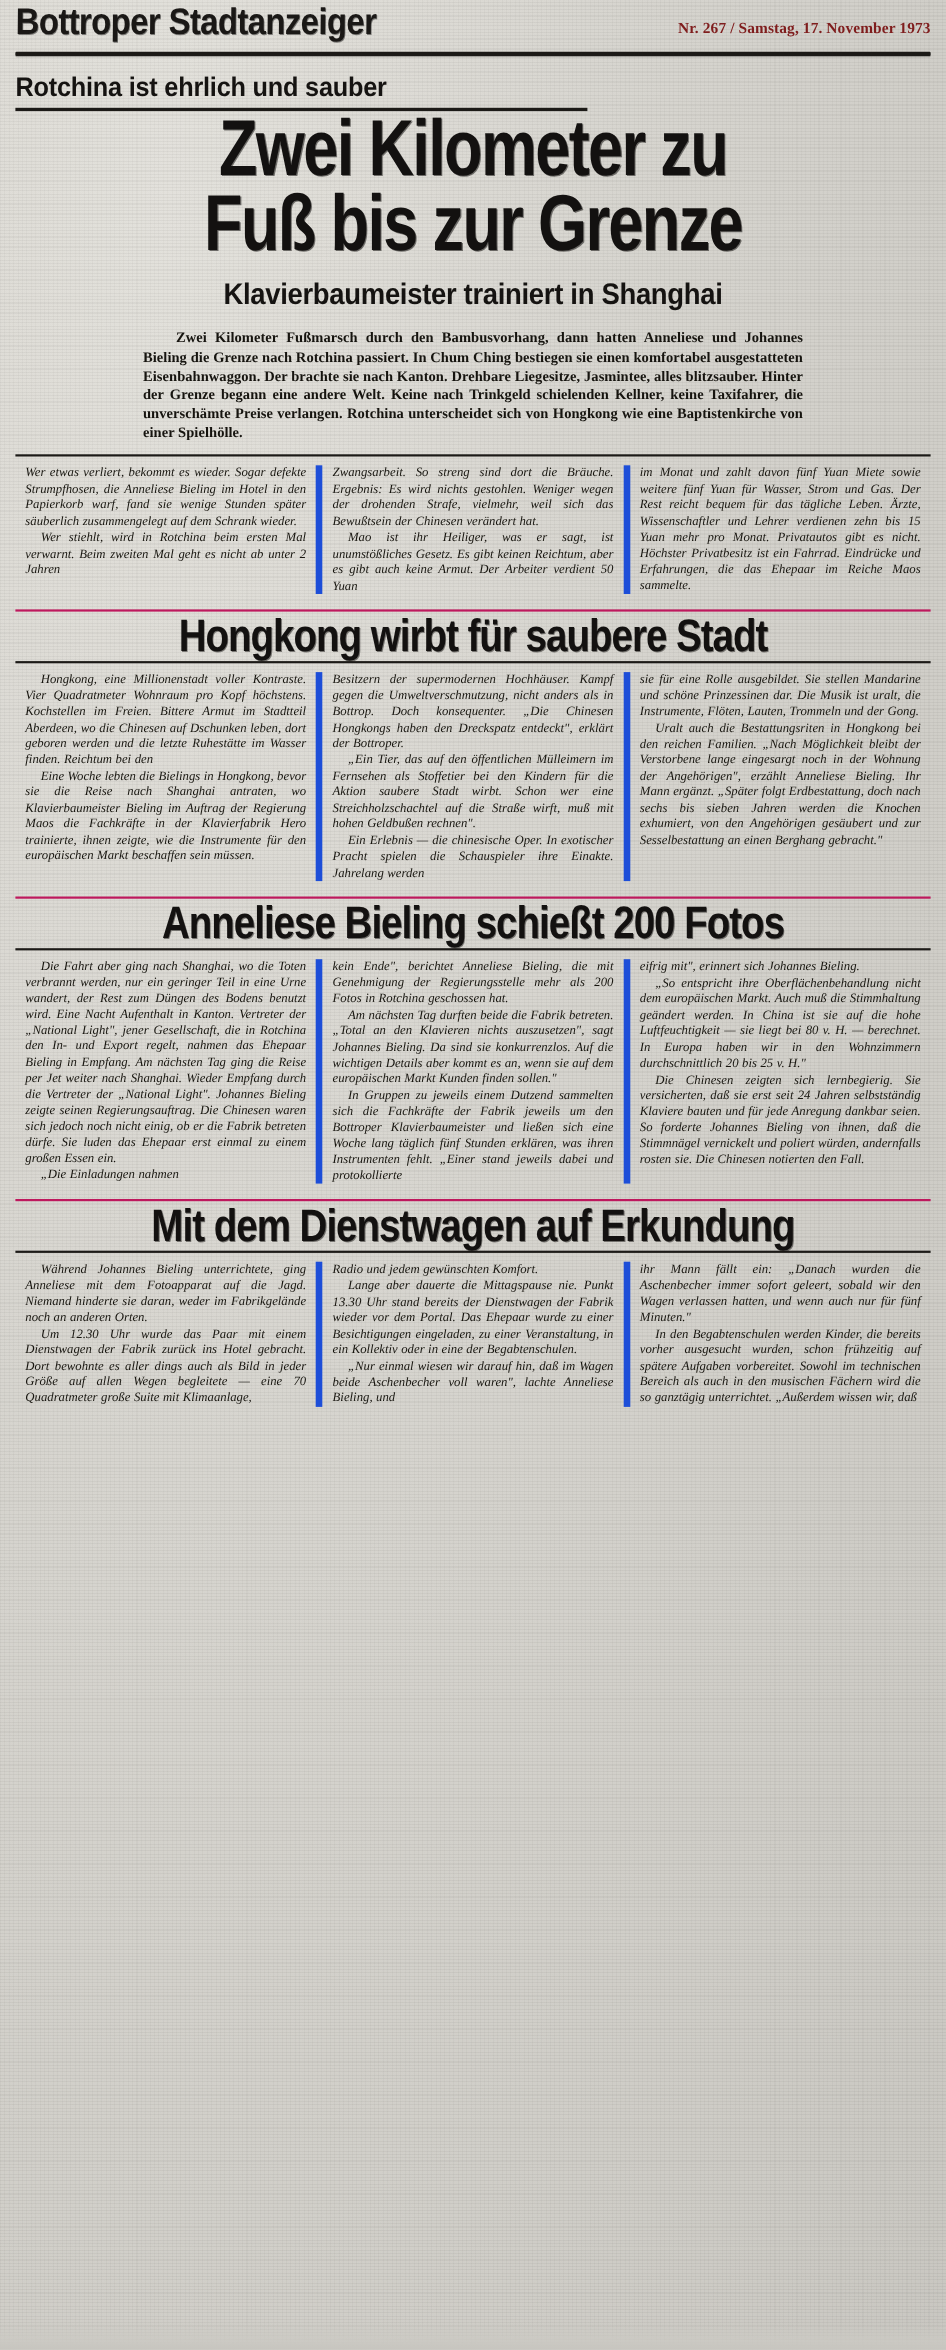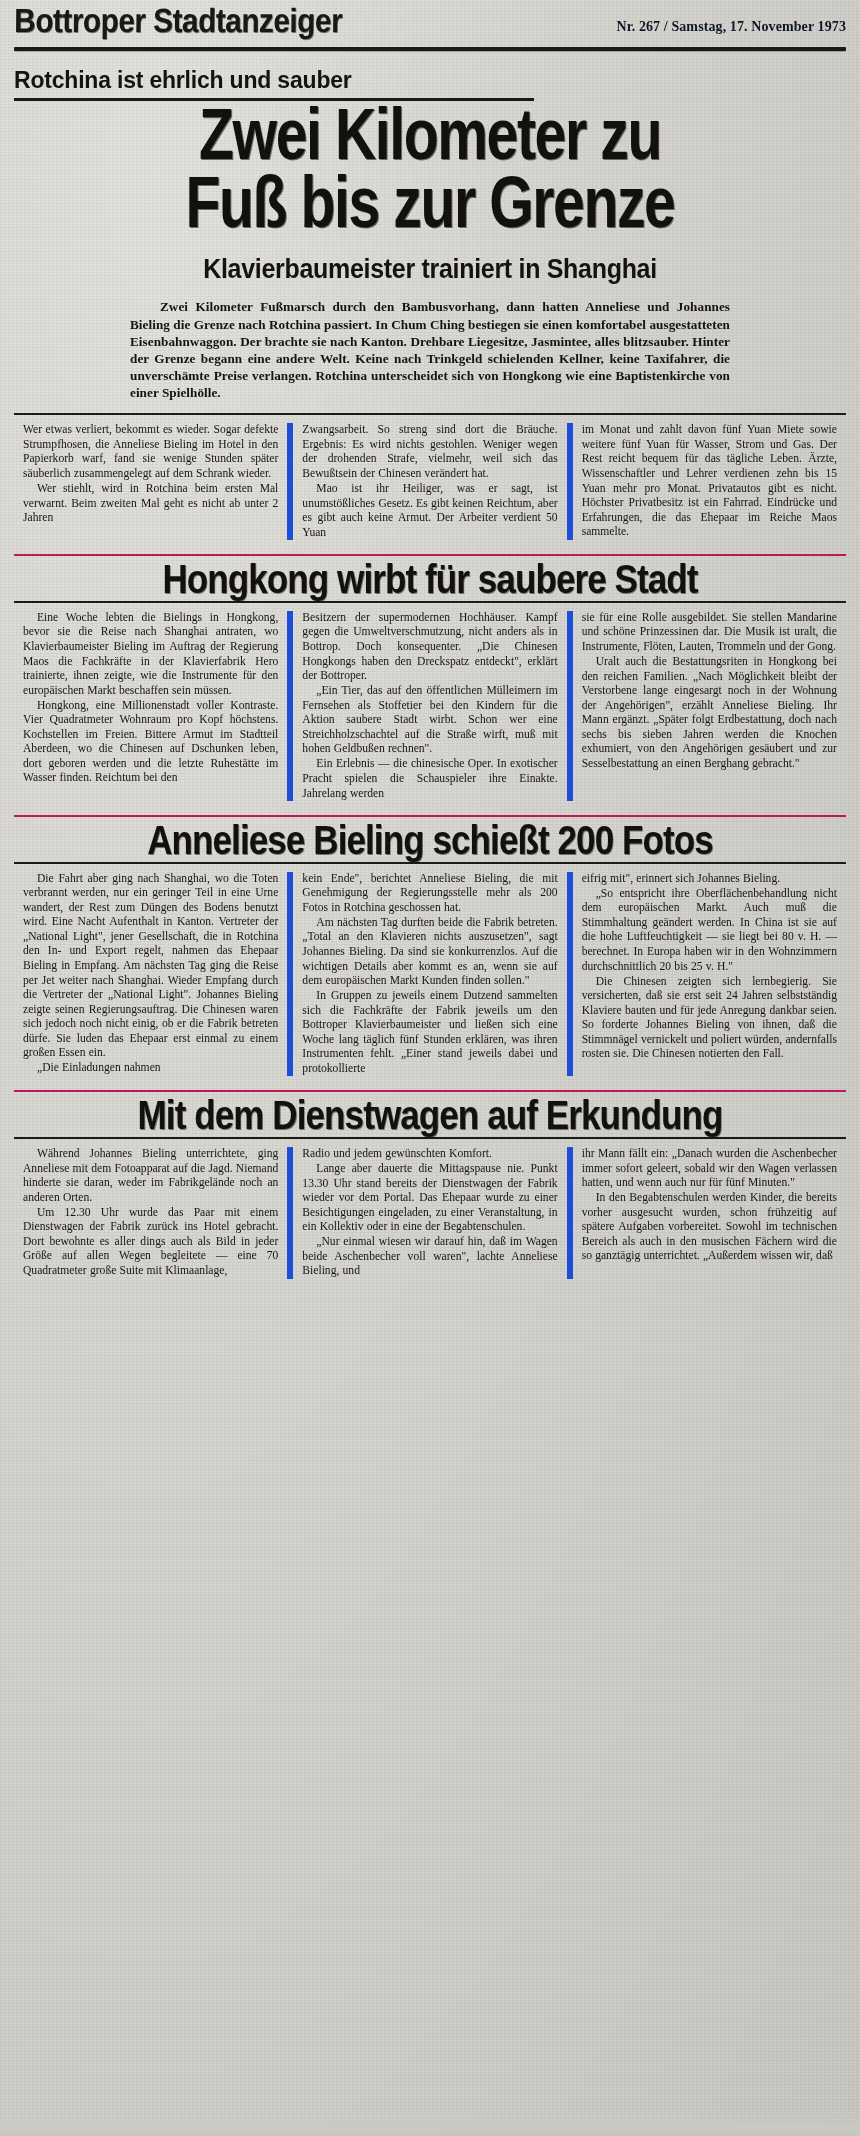--- a/index.html
+++ b/index.html
@@ -42,21 +42,21 @@
     transform-origin:left bottom;
     text-shadow:0.6px 0.6px 0 rgba(0,0,0,0.45);
     white-space:nowrap;
   }
   .masthead-issue{
     font-family:"Liberation Serif", serif;
     font-size:14px;
     font-weight:bold;
     letter-spacing:0.1px;
     padding-bottom:5px;
-    color:#0f172a;
+    color:#7f1d1d;
     white-space:nowrap;
     text-align:right;
   }
   .rule-thick{
     height:4px;background:#1c1a17;margin-top:7px;
     border-radius:1px;
     box-shadow:0 1px 0 rgba(0,0,0,0.25);
   }
 
   
@@ -135,20 +135,21 @@
     transform:scaleY(1.18);
     text-shadow:0.8px 0.8px 0 rgba(20,18,16,0.5);
     line-height:1.02;
   }
 
   
   .cols{
     display:flex;
     gap:0;
     margin-top:8px;
+    font-style:italic;
   }
   .col{
     flex:1 1 0;
     font-family:"Liberation Serif", serif;
     font-size:11.6px;
     line-height:1.255;
     text-align:justify;
     color:#17150f;
     padding:0 9px;
     box-sizing:border-box;
@@ -212,22 +213,22 @@
     <div class="col">
       <p class="noind">im Monat und zahlt davon fünf Yuan Miete sowie weitere fünf Yuan für Wasser, Strom und Gas. Der Rest reicht bequem für das tägliche Leben. Ärzte, Wissenschaftler und Lehrer verdienen zehn bis 15 Yuan mehr pro Monat. Privatautos gibt es nicht. Höchster Privatbesitz ist ein Fahrrad. Eindrücke und Erfahrungen, die das Ehepaar im Reiche Maos sammelte.</p>
     </div>
   </div>
 
   <div class="band">
     <div class="band-head">Hongkong wirbt für saubere Stadt</div>
   </div>
   <div class="cols">
     <div class="col">
+      <p>Hongkong, eine Millionenstadt voller Kontraste. Vier Quadratmeter Wohnraum pro Kopf höchstens. Kochstellen im Freien. Bittere Armut im Stadtteil Aberdeen, wo die Chinesen auf Dschunken leben, dort geboren werden und die letzte Ruhestätte im Wasser finden. Reichtum bei den</p>
       <p>Eine Woche lebten die Bielings in Hongkong, bevor sie die Reise nach Shanghai antraten, wo Klavierbaumeister Bieling im Auftrag der Regierung Maos die Fachkräfte in der Klavierfabrik Hero trainierte, ihnen zeigte, wie die Instrumente für den europäischen Markt beschaffen sein müssen.</p>
-      <p>Hongkong, eine Millionenstadt voller Kontraste. Vier Quadratmeter Wohnraum pro Kopf höchstens. Kochstellen im Freien. Bittere Armut im Stadtteil Aberdeen, wo die Chinesen auf Dschunken leben, dort geboren werden und die letzte Ruhestätte im Wasser finden. Reichtum bei den</p>
     </div>
     <div class="col">
       <p class="noind">Besitzern der supermodernen Hochhäuser. Kampf gegen die Umweltverschmutzung, nicht anders als in Bottrop. Doch konsequenter. „Die Chinesen Hongkongs haben den Dreckspatz entdeckt", erklärt der Bottroper.</p>
       <p>„Ein Tier, das auf den öffentlichen Mülleimern im Fernsehen als Stoffetier bei den Kindern für die Aktion saubere Stadt wirbt. Schon wer eine Streichholzschachtel auf die Straße wirft, muß mit hohen Geldbußen rechnen".</p>
       <p>Ein Erlebnis — die chinesische Oper. In exotischer Pracht spielen die Schauspieler ihre Einakte. Jahrelang werden</p>
     </div>
     <div class="col">
       <p class="noind">sie für eine Rolle ausgebildet. Sie stellen Mandarine und schöne Prinzessinen dar. Die Musik ist uralt, die Instrumente, Flöten, Lauten, Trommeln und der Gong.</p>
       <p>Uralt auch die Bestattungsriten in Hongkong bei den reichen Familien. „Nach Möglichkeit bleibt der Verstorbene lange eingesargt noch in der Wohnung der Angehörigen", erzählt Anneliese Bieling. Ihr Mann ergänzt. „Später folgt Erdbestattung, doch nach sechs bis sieben Jahren werden die Knochen exhumiert, von den Angehörigen gesäubert und zur Sesselbestattung an einen Berghang gebracht."</p>
     </div>

